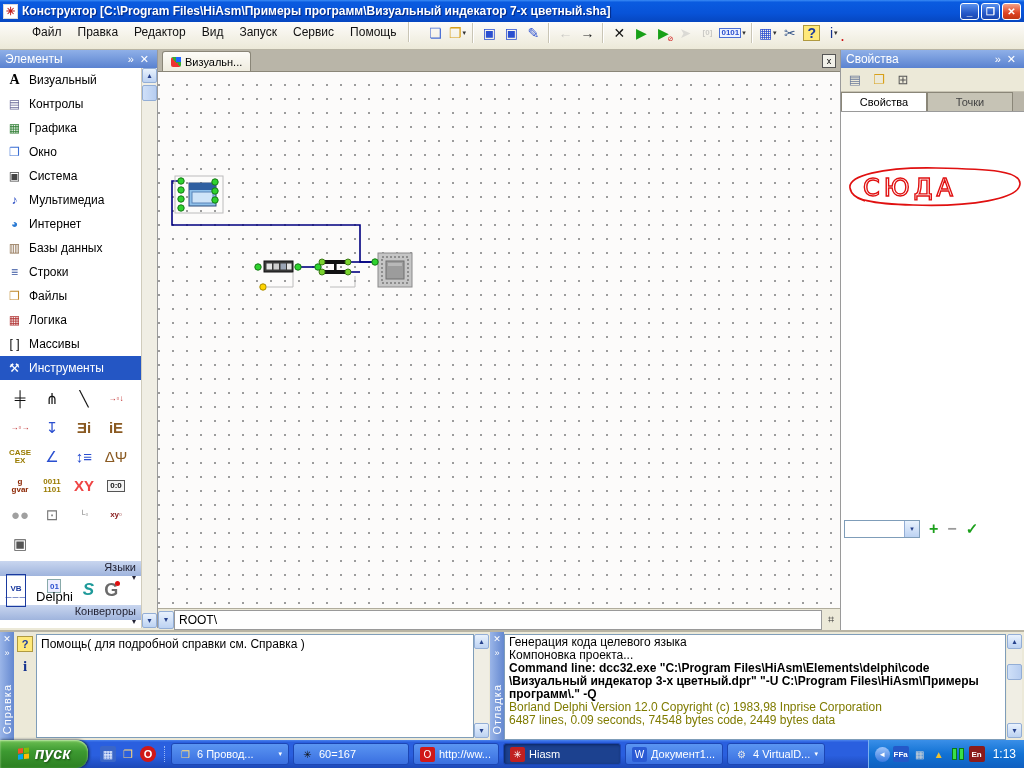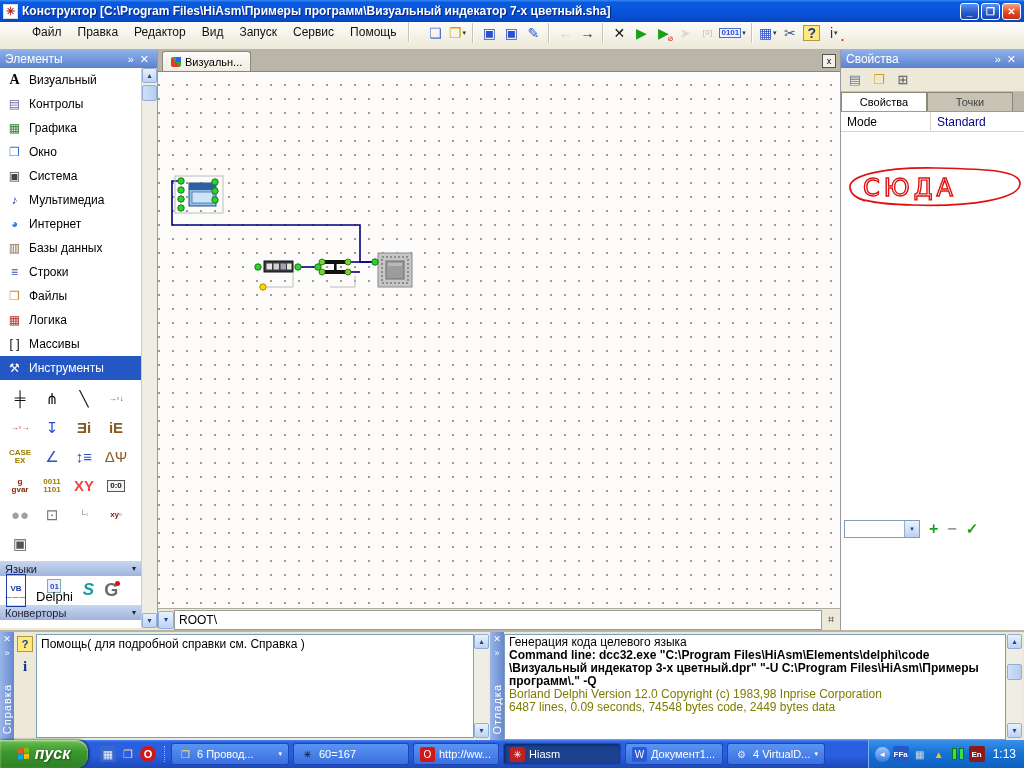--- a/index.html
+++ b/index.html
@@ -50,21 +50,21 @@
   .cat-item { height:24px; display:flex; align-items:center; padding-left:6px; color:#000; }
   .cat-item.selected { background:#2456c4; color:#fff; }
   .cat-ico { width:17px; text-align:center; margin-right:6px; font-size:12px; flex:none; }
   .tools-grid { display:flex; flex-wrap:wrap; padding:4px 2px 2px 4px; }
   .tool-cell { width:32px; height:29px; display:flex; align-items:center; justify-content:center;
     font-size:15px; white-space:pre-line; text-align:center; line-height:1; }
   .tool-cell.small { font-size:8px; }
   .tool-cell.bold { font-weight:bold; }
   .tool-cell.box span { border:1px solid #555; background:#f4f4f4; padding:1px 2px; }
   .sec-hdr { height:16px; background:linear-gradient(180deg,#c9d6ef,#9fb4dd); color:#223;
-    display:flex; align-items:center; padding:0 5px; font-size:11px; border-top:1px solid #fff; }
+    display:flex; align-items:flex-end; padding:0 5px; font-size:11px; border-top:1px solid #fff;flex-direction:column; }
   .sec-hdr .sp { flex:1; }
   .lang-row { height:28px; display:flex; align-items:center; padding-left:6px; gap:10px; }
   .lang-ico { position:relative; display:flex; flex-direction:column; align-items:center; justify-content:center; }
   .lang-vb { width:20px; height:33px; border:1px solid #1a3a9f; font-size:8px; font-weight:bold; color:#1a3a9f; text-align:center; line-height:8px; padding-top:5px; }
   .lang-vb i { display:block; font-style:normal; font-size:6px; letter-spacing:1px; }
   .lang-delphi .pg { width:14px; height:14px; border:1px solid #8aa; background:#eef; font-size:8px; font-weight:bold; color:#2a4fd0; text-align:center; line-height:13px; }
   .lang-delphi .lb { font-size:13px; color:#000; line-height:8px; }
   .lang-script { font-size:17px; font-weight:bold; font-style:italic; color:#1f9a9a; }
   .lang-g { font-size:18px; font-weight:bold; color:#6a6a6a; }
   .lang-g::after { content:""; position:absolute; right:-2px; top:1px; width:5px; height:5px; border-radius:50%; background:#e01010; }
@@ -434,24 +434,20 @@
     </div>
     <div class="prop-tools">
       <span class="pt-ico" style="color:#6a7a9a;">▤</span>
       <span class="pt-ico" style="color:#d8a01a;">❐</span>
       <span class="pt-ico" style="color:#555;">⊞</span>
     </div>
     <div class="prop-tabs">
       <span class="ptab active">Свойства</span>
       <span class="ptab inactive">Точки</span>
     </div>
-    <div class="prop-row">
-      <span class="pname">Mode</span>
-      <span class="pval">Standard</span>
-    </div>
     <svg class="annot-svg" width="184" height="56" viewBox="0 0 184 56">
       <path d="M9,30 C7,18 40,9 95,10 C150,11 180,13 179,26 C178,41 130,49 72,47 C32,46 10,42 9,30 Z
                M9,30 C10,36 14,40 24,43" fill="none" stroke="#e01010" stroke-width="1.6"></path>
       <text x="22" y="38" font-size="24" letter-spacing="4" fill="none" stroke="#e01010" stroke-width="1.4" font-family="DejaVu Sans, sans-serif">СЮДА</text>
     </svg>
     <div class="combo-row">
       <span class="combo">
           <span class="cb-sp"></span>
           <span class="cb-btn">▾</span>
         </span>
@@ -481,20 +477,21 @@
   </div>
 
   <div class="dock debug-dock">
     <div class="dock-strip">
       <span class="db">✕</span>
       <span class="db">»</span>
       <span class="vtext">Отладка</span>
     </div>
     <div id="debug-lines" class="debug-content">
         <div class="dbg-line" style="color: rgb(0, 0, 0);">Генерация кода целевого языка</div>
+        <div class="dbg-line" style="color: rgb(0, 0, 0);">Компоновка проекта...</div>
         <div class="dbg-line" style="color: rgb(0, 0, 0); font-weight: bold;">Command line: dcc32.exe "C:\Program Files\HiAsm\Elements\delphi\code</div>
         <div class="dbg-line" style="color: rgb(0, 0, 0); font-weight: bold;">\Визуальный индекатор 3-х цветный.dpr" "-U C:\Program Files\HiAsm\Примеры</div>
         <div class="dbg-line" style="color: rgb(0, 0, 0); font-weight: bold;">программ\." -Q</div>
         <div class="dbg-line" style="color: rgb(127, 123, 0);">Borland Delphi  Version 12.0  Copyright (c) 1983,98 Inprise Corporation</div>
         <div class="dbg-line" style="color: rgb(127, 123, 0);">6487 lines, 0.09 seconds, 74548 bytes code, 2449 bytes data</div>
       </div>
     <div class="dock-scroll" style="right:2px;">
       <span class="sbtn" style="top:0;">▴</span>
       <span class="sthumb" style="top:30px;"></span>
       <span class="sbtn" style="bottom:0;">▾</span>

